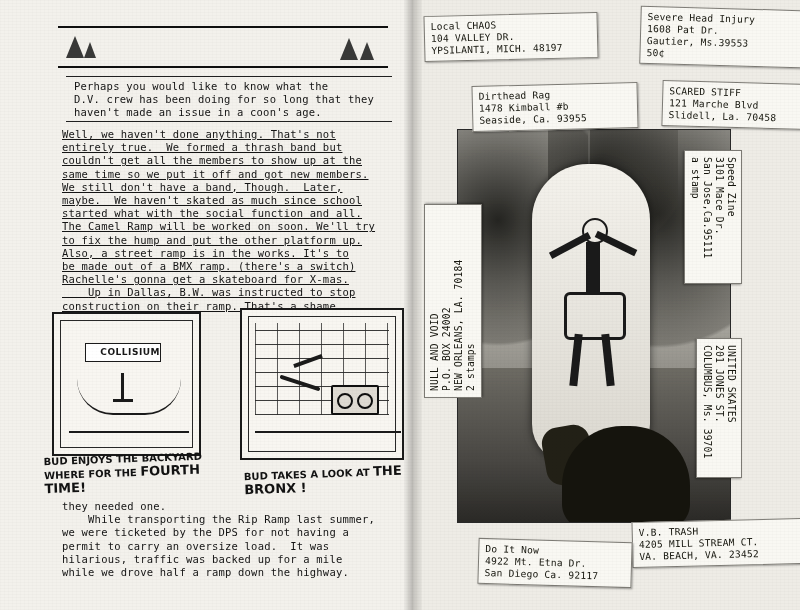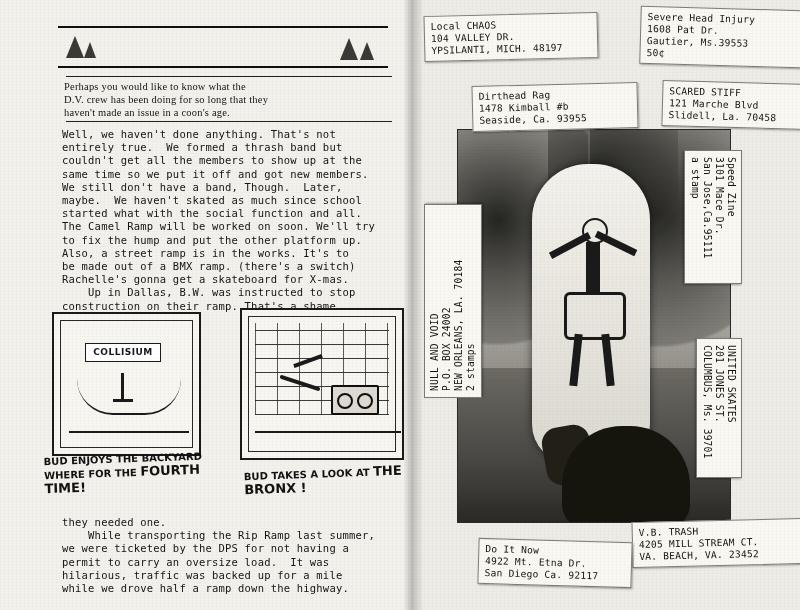--- a/index.html
+++ b/index.html
@@ -97,41 +97,41 @@
   .typed {
     font-family: "DejaVu Sans Mono", monospace;
     font-size: 10.5px;
     line-height: 13.2px;
     color: #161616;
     white-space: pre-wrap;
     letter-spacing: .2px;
   }
   #intro-para {
     position: absolute;
-    left: 64px;
+    left: 74px;
     top: 80px;
     width: 318px;
-    font-family: Liberation Serif, serif;
   }
   #intro-rule-top {
     position: absolute; left: 66px; top: 76px; width: 326px; height: 1px; background: #222;
   }
   #intro-rule-bot {
     position: absolute; left: 66px; top: 121px; width: 326px; height: 1px; background: #222;
   }
   #body-para {
     position: absolute;
     left: 62px;
     top: 128px;
     width: 340px;
+    text-decoration: underline;
   }
   #bottom-para {
     position: absolute;
     left: 62px;
-    top: 516px;
+    top: 500px;
     width: 348px;
   }
 
   
   .comic {
     position: absolute;
     border: 2px solid #1c1c1c;
     background: #f6f4ef;
   }
   #comic-left  { left: 52px;  top: 312px; width: 145px; height: 140px; }
@@ -149,21 +149,21 @@
     transform: rotate(-2deg);
     width: 180px;
   }
   #caption-left  { left: 44px;  top: 452px; }
   #caption-right { left: 244px; top: 466px; }
   .cap-big { font-size: 13px; }
   #coll-sign {
     position: absolute; left: 24px; top: 22px; width: 74px; height: 17px;
     border: 1.5px solid #1c1c1c; background: #fff;
     font-family: "DejaVu Sans", sans-serif; font-size: 9px; font-weight: bold;
-    text-align: center; line-height: 17px; letter-spacing: .5px;
+    text-align: right; line-height: 17px; letter-spacing: .5px;
   }
   #coll-rampcurve {
     position: absolute; left: 16px; top: 58px; width: 104px; height: 34px;
     border-bottom: 2px solid #1c1c1c; border-radius: 0 0 60px 60px;
   }
   #coll-figure {
     position: absolute; left: 60px; top: 52px; width: 3px; height: 26px; background: #1c1c1c;
   }
   #coll-board {
     position: absolute; left: 52px; top: 78px; width: 20px; height: 3px; background: #1c1c1c;

